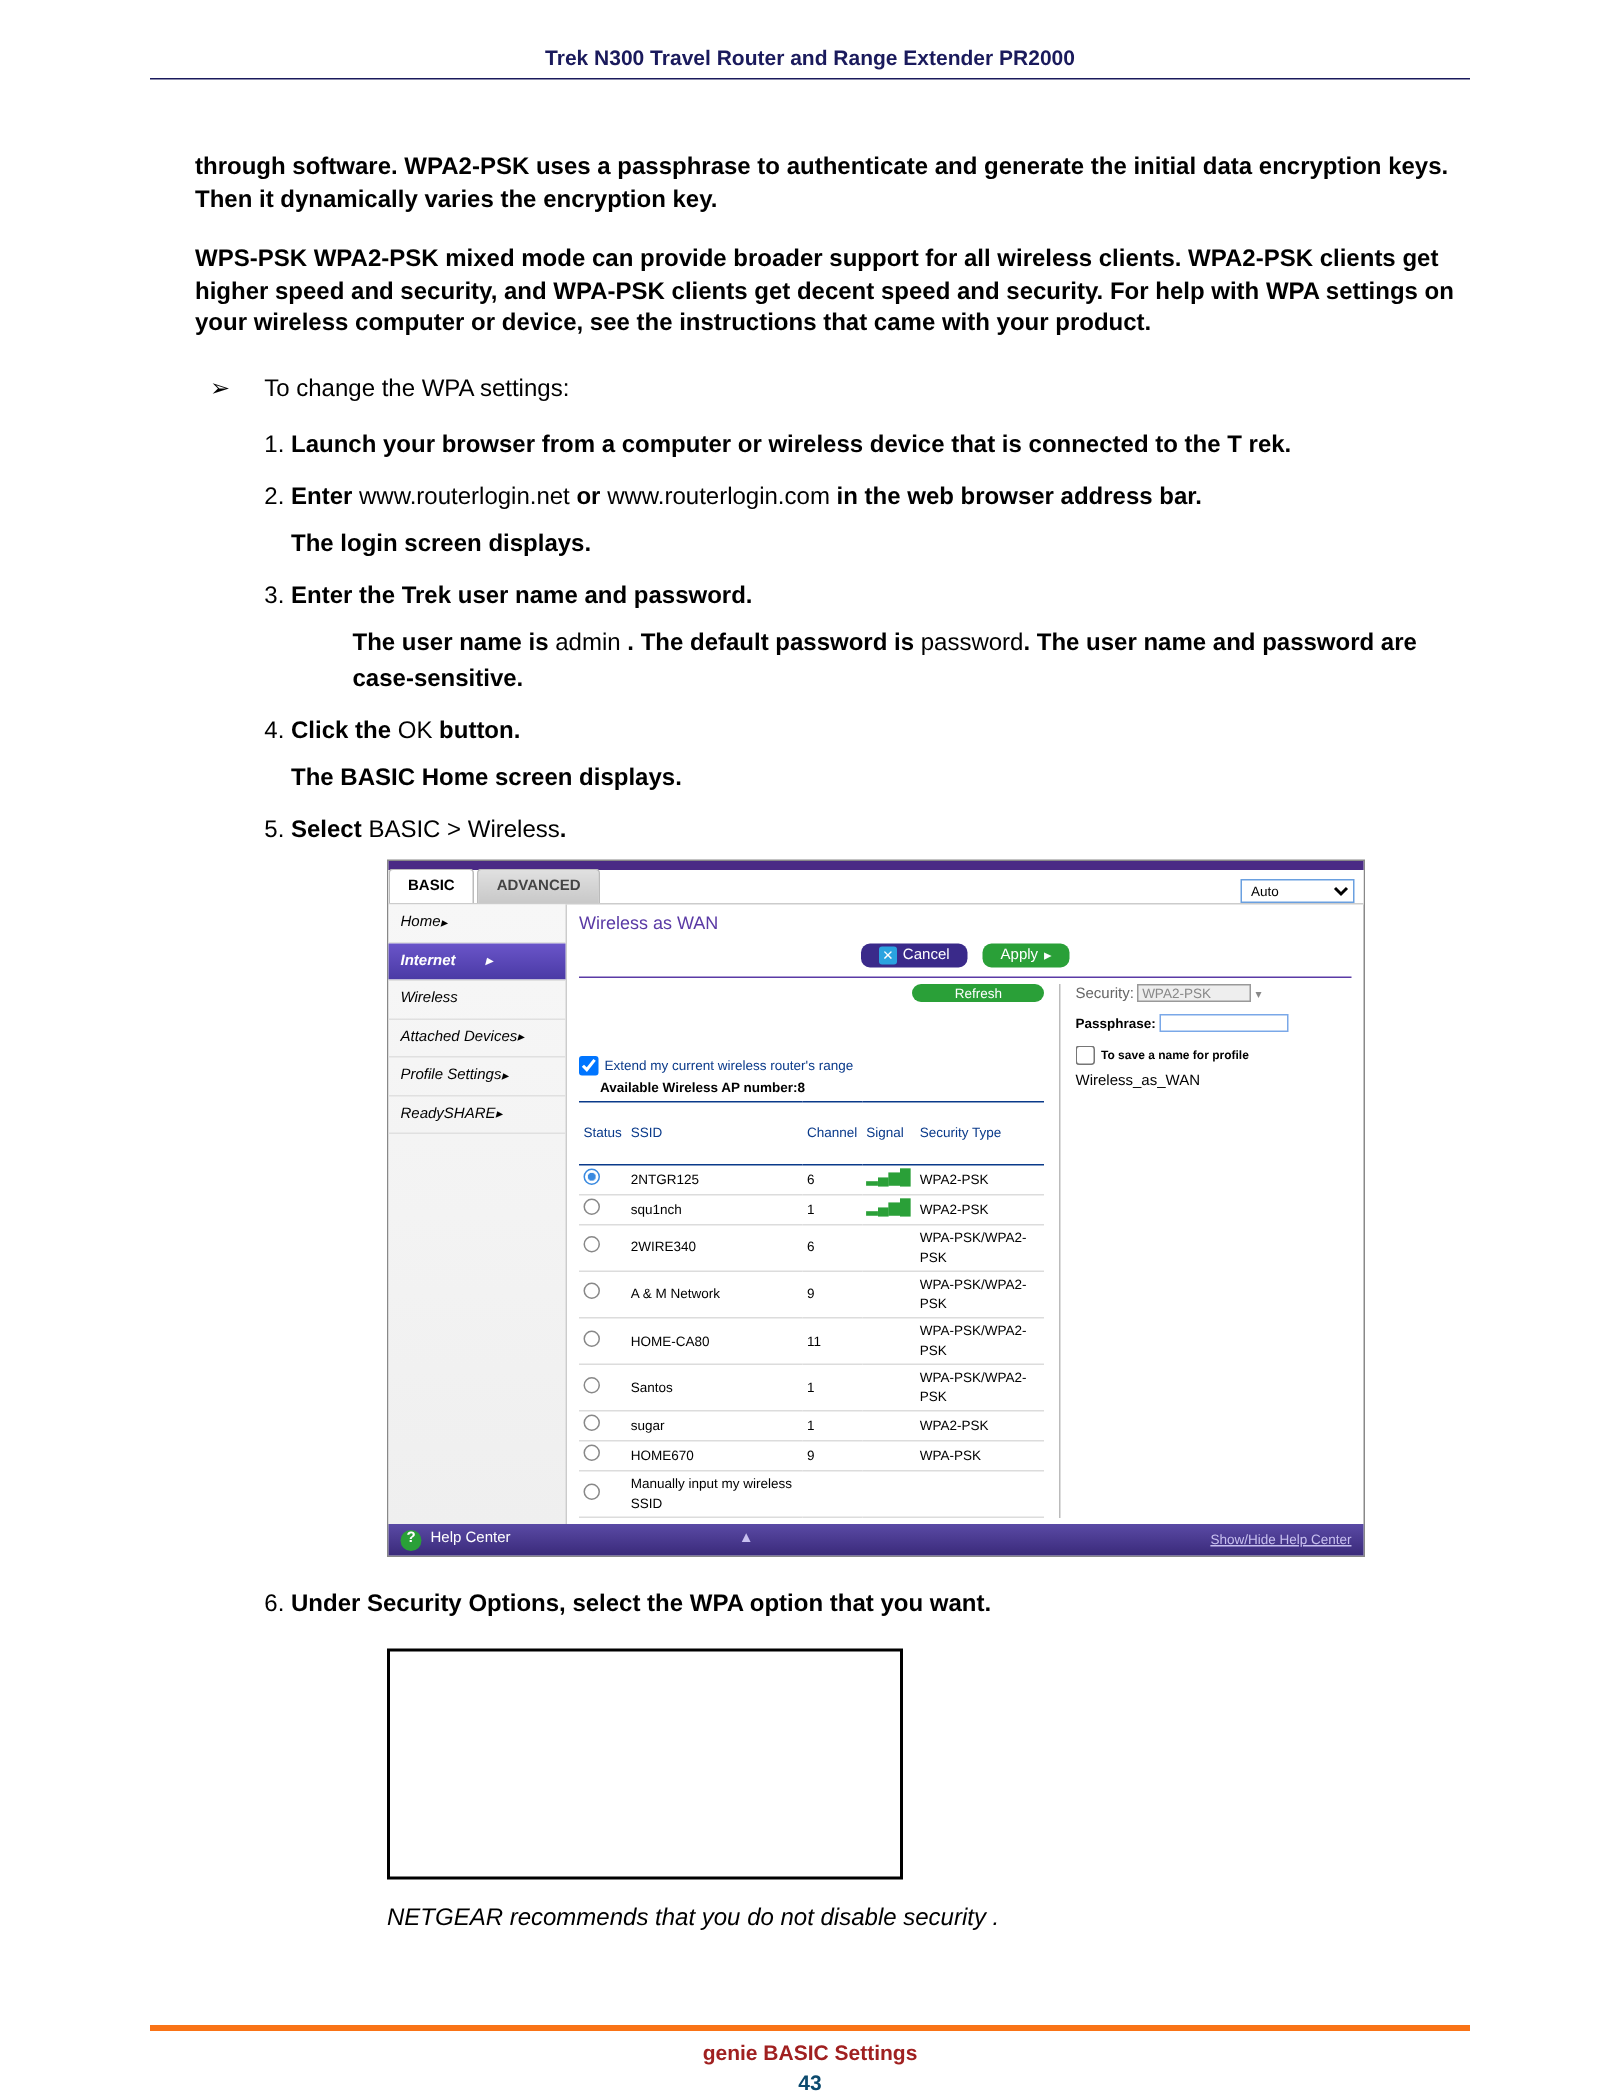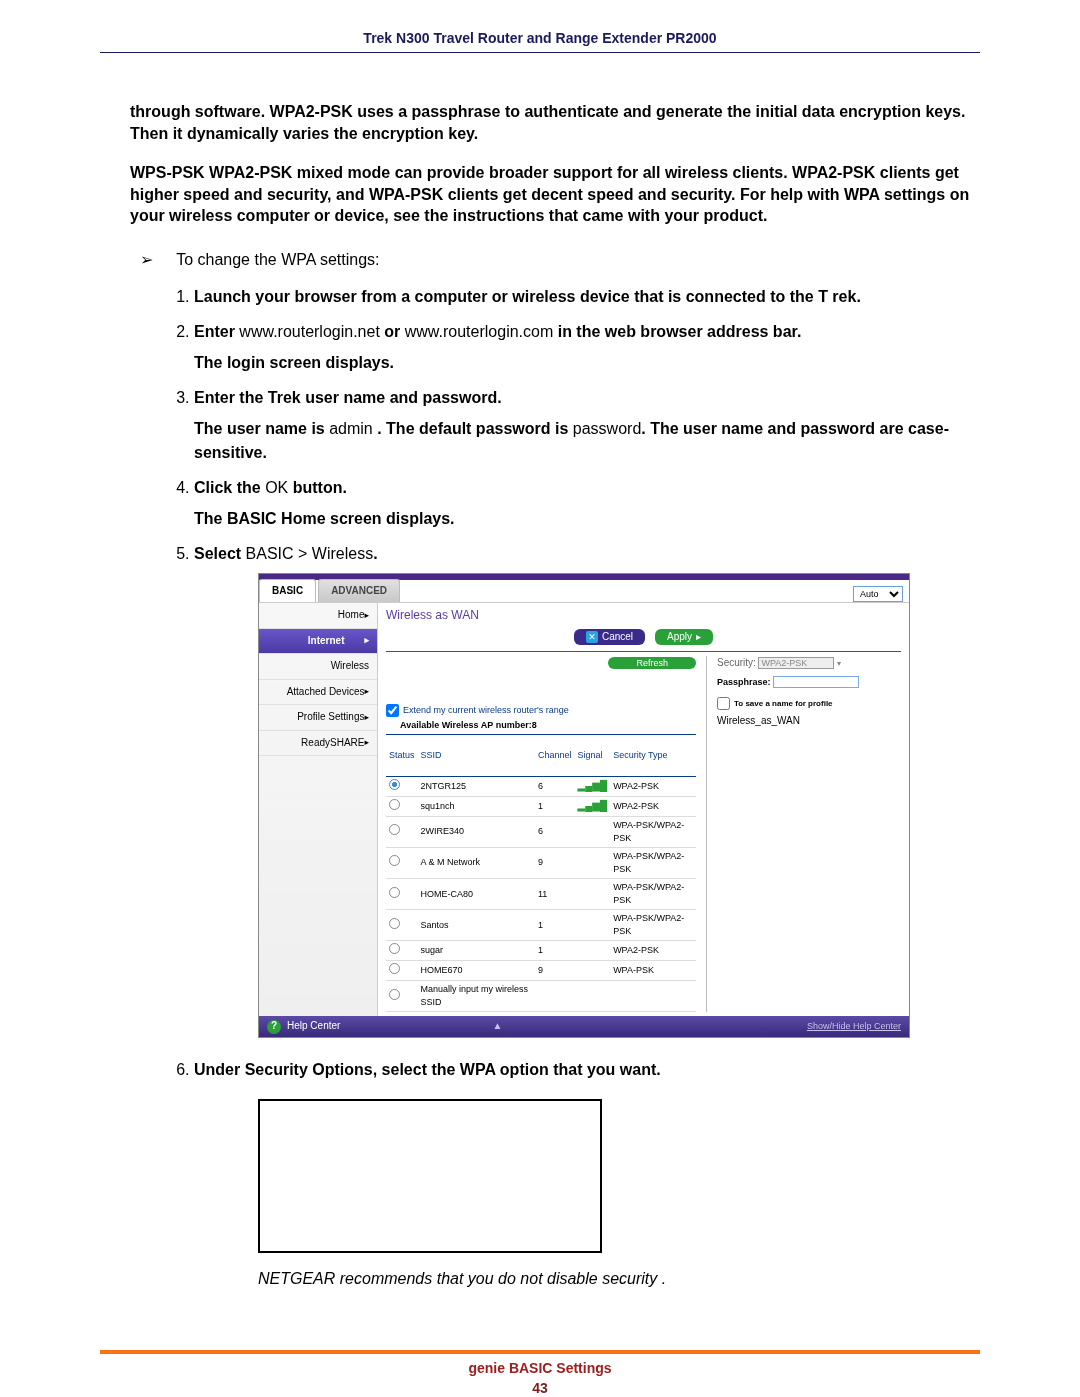--- a/index.html
+++ b/index.html
@@ -105,39 +105,40 @@
     display:flex;
     align-items:center;
     padding-right:6px;
     gap:4px;
   }
   .ui-select-auto {
     border:1px solid #6aa0e0;
     background:#fff;
     font-size:9px;
     padding:1px 2px;
-    width:50px;
+    width:76px;
   }
   .ui-body {
     display:flex;
     min-height:270px;
   }
   .ui-sidebar {
     width:118px;
     background: linear-gradient(#f7f7f7,#efefef);
     border-right:1px solid #ccc;
   }
   .ui-side-item {
     padding:5px 8px;
     font-size:10px;
     border-bottom:1px solid #e0e0e0;
     display:flex;
-    justify-content:flex-end;
+    justify-content:flex-start;
     align-items:center;
     cursor:pointer;
+    font-style:italic;
   }
   .ui-side-item.selected {
     background: linear-gradient(#6a55c9,#4a3aa5);
     color:#fff;
     font-weight:bold;
     gap:20px;
   }
   .side-arrow { font-size:9px; color:inherit; }
   .ui-main {
     flex:1;
@@ -224,21 +225,21 @@
   .footer-link { margin-left:auto; color:#c8c0f0; text-decoration:underline; font-size:9px;}
   .tri-up { margin:0 auto; color:#c8c0f0;}
   
   .page-footer {
     border-top: 4px solid #f97316;
     margin-top: 60px;
     text-align:center;
     padding-top: 6px;
   }
   .footer-label { color:#a02020; font-weight:bold; font-size:14px; }
-  .footer-page { color:#7f1d1d; font-weight:bold; font-size:14px; margin-top:4px;}
+  .footer-page { color:#0c4a6e; font-weight:bold; font-size:14px; margin-top:4px;}
   b { font-weight:bold; }
 </style>
 </head>
 <body>
 
 <div class="page">
   <div class="doc-title">Trek N300 Travel Router and Range Extender PR2000</div>
 
   <div class="body-text">
     <div class="para">through software. WPA2-PSK uses a passphrase to authenticate and generate the initial data encryption keys. Then it dynamically varies the encryption key.</div>
@@ -250,21 +251,21 @@
     </div>
 
     <ol class="steps">
       <li><b>Launch your browser from a computer or wireless device that is connected to the T   rek.</b></li>
       <li>
         <b>Enter </b><span class="plain">www.routerlogin.net</span><b>   or </b><span class="plain">www.routerlogin.com</span><b> in the web browser address bar.</b>
         <div style="margin-top:8px;"><b>The login screen displays.</b></div>
       </li>
       <li>
         <b>Enter the Trek user name and password.</b>
-        <div style="margin-top:8px;">
+        <div style="margin-top:8px;margin-left:41px;">
           <b>The user name is </b><span class="plain">admin</span><b> . The default password is </b><span class="plain">password</span><b>. The user name and password are case-sensitive.</b>
         </div>
       </li>
       <li>
         <b>Click the </b><span class="plain">OK</span><b> button.</b>
         <div style="margin-top:8px;"><b>The BASIC Home screen displays.</b></div>
       </li>
       <li>
         <b>Select </b><span class="plain">BASIC &gt; Wireless</span><b>.</b>
 

